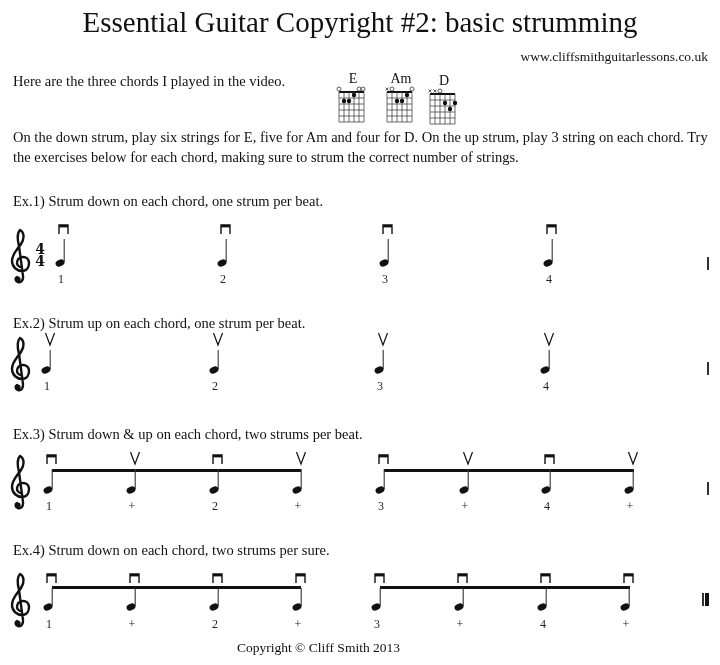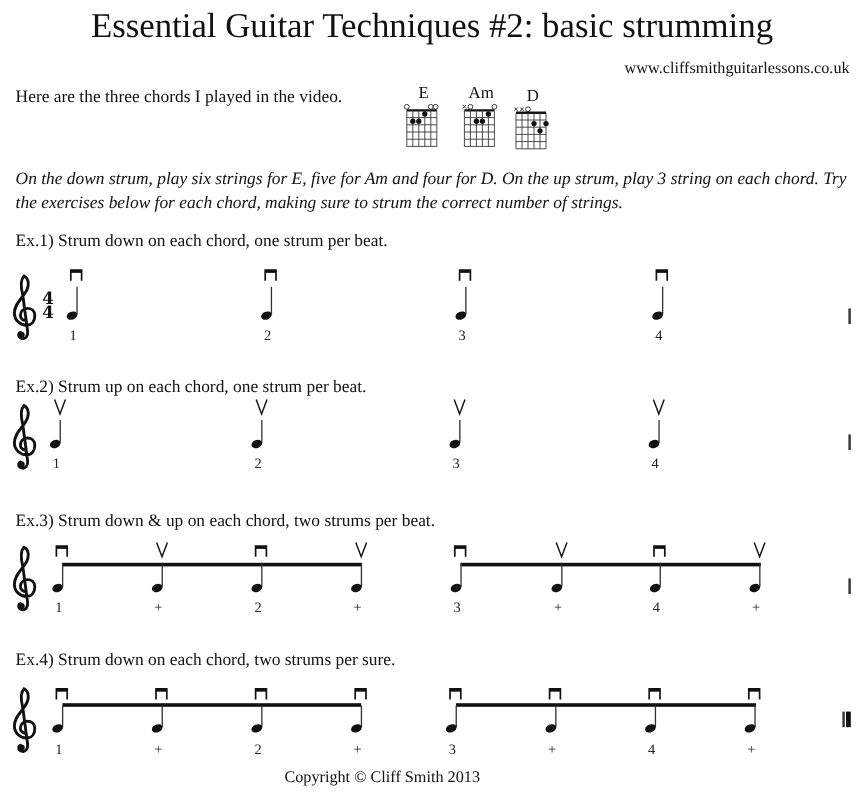--- a/index.html
+++ b/index.html
@@ -4,40 +4,40 @@
 <style>
   html, body { margin: 0; padding: 0; background: #ffffff; }
   body {
     width: 720px; height: 665px; position: relative; overflow: hidden;
     font-family: "Liberation Serif", "DejaVu Serif", serif; color: #111;
   }
   .abs { position: absolute; }
   .title { left: 0; width: 720px; top: 4px; text-align: center; font-size: 29px; line-height: 36px; color: #111; }
   .url { right: 12px; top: 49px; font-size: 13.5px; line-height: 16px; }
   .intro { left: 13px; top: 72px; font-size: 14.5px; line-height: 18px; }
-  .para { left: 13px; top: 140px; width: 700px; font-size: 14.5px; line-height: 19.5px; font-style: italic; }
+  .para { left: 13px; top: 128px; width: 700px; font-size: 14.5px; line-height: 19.5px; }
   .exlabel { left: 13px; font-size: 14.5px; line-height: 18px; }
 
   .chord { width: 34px; height: 56px; }
   .chord-name { position: absolute; left: 0; width: 100%; top: 0; text-align: center; font-size: 14px; line-height: 14px; }
   .chord svg { position: absolute; left: 0; top: 14px; }
   .timesig { font-family: "DejaVu Serif", serif; font-weight: bold; font-size: 14px; line-height: 12px; text-align: center; width: 12px; }
 
   .note { width: 20px; height: 64px; }
   .note svg { position: absolute; left: 0; top: 0; overflow: visible; }
   .beatnum { position: absolute; width: 20px; left: -4px; text-align: center; font-size: 12px; line-height: 12px; color: #222; }
   .beam { height: 3px; background: #111; }
   .bar { width: 1.5px; background: #333; }
   .barthick { width: 4px; background: #111; }
   .copyright { left: 0; width: 637px; text-align: center; top: 640px; font-size: 13.5px; line-height: 16px; }
 </style>
 </head>
 <body>
 
-<div class="abs title">Essential Guitar Techniques #2: basic strumming</div>
+<div class="abs title">Essential Guitar Copyright #2: basic strumming</div>
 <div class="abs url">www.cliffsmithguitarlessons.co.uk</div>
 
 <div class="abs intro">Here are the three chords I played in the video.</div>
 
 <div class="abs chord" style="left:336px; top:72px;">
   <div class="chord-name">E</div>
   <svg width="34" height="40" viewBox="0 0 34 40">
     <circle cx="3" cy="3" r="2" fill="none" stroke="#333" stroke-width="0.8"></circle>
     <circle cx="23" cy="3" r="2" fill="none" stroke="#333" stroke-width="0.8"></circle>
     <circle cx="27" cy="3" r="2" fill="none" stroke="#333" stroke-width="0.8"></circle>

